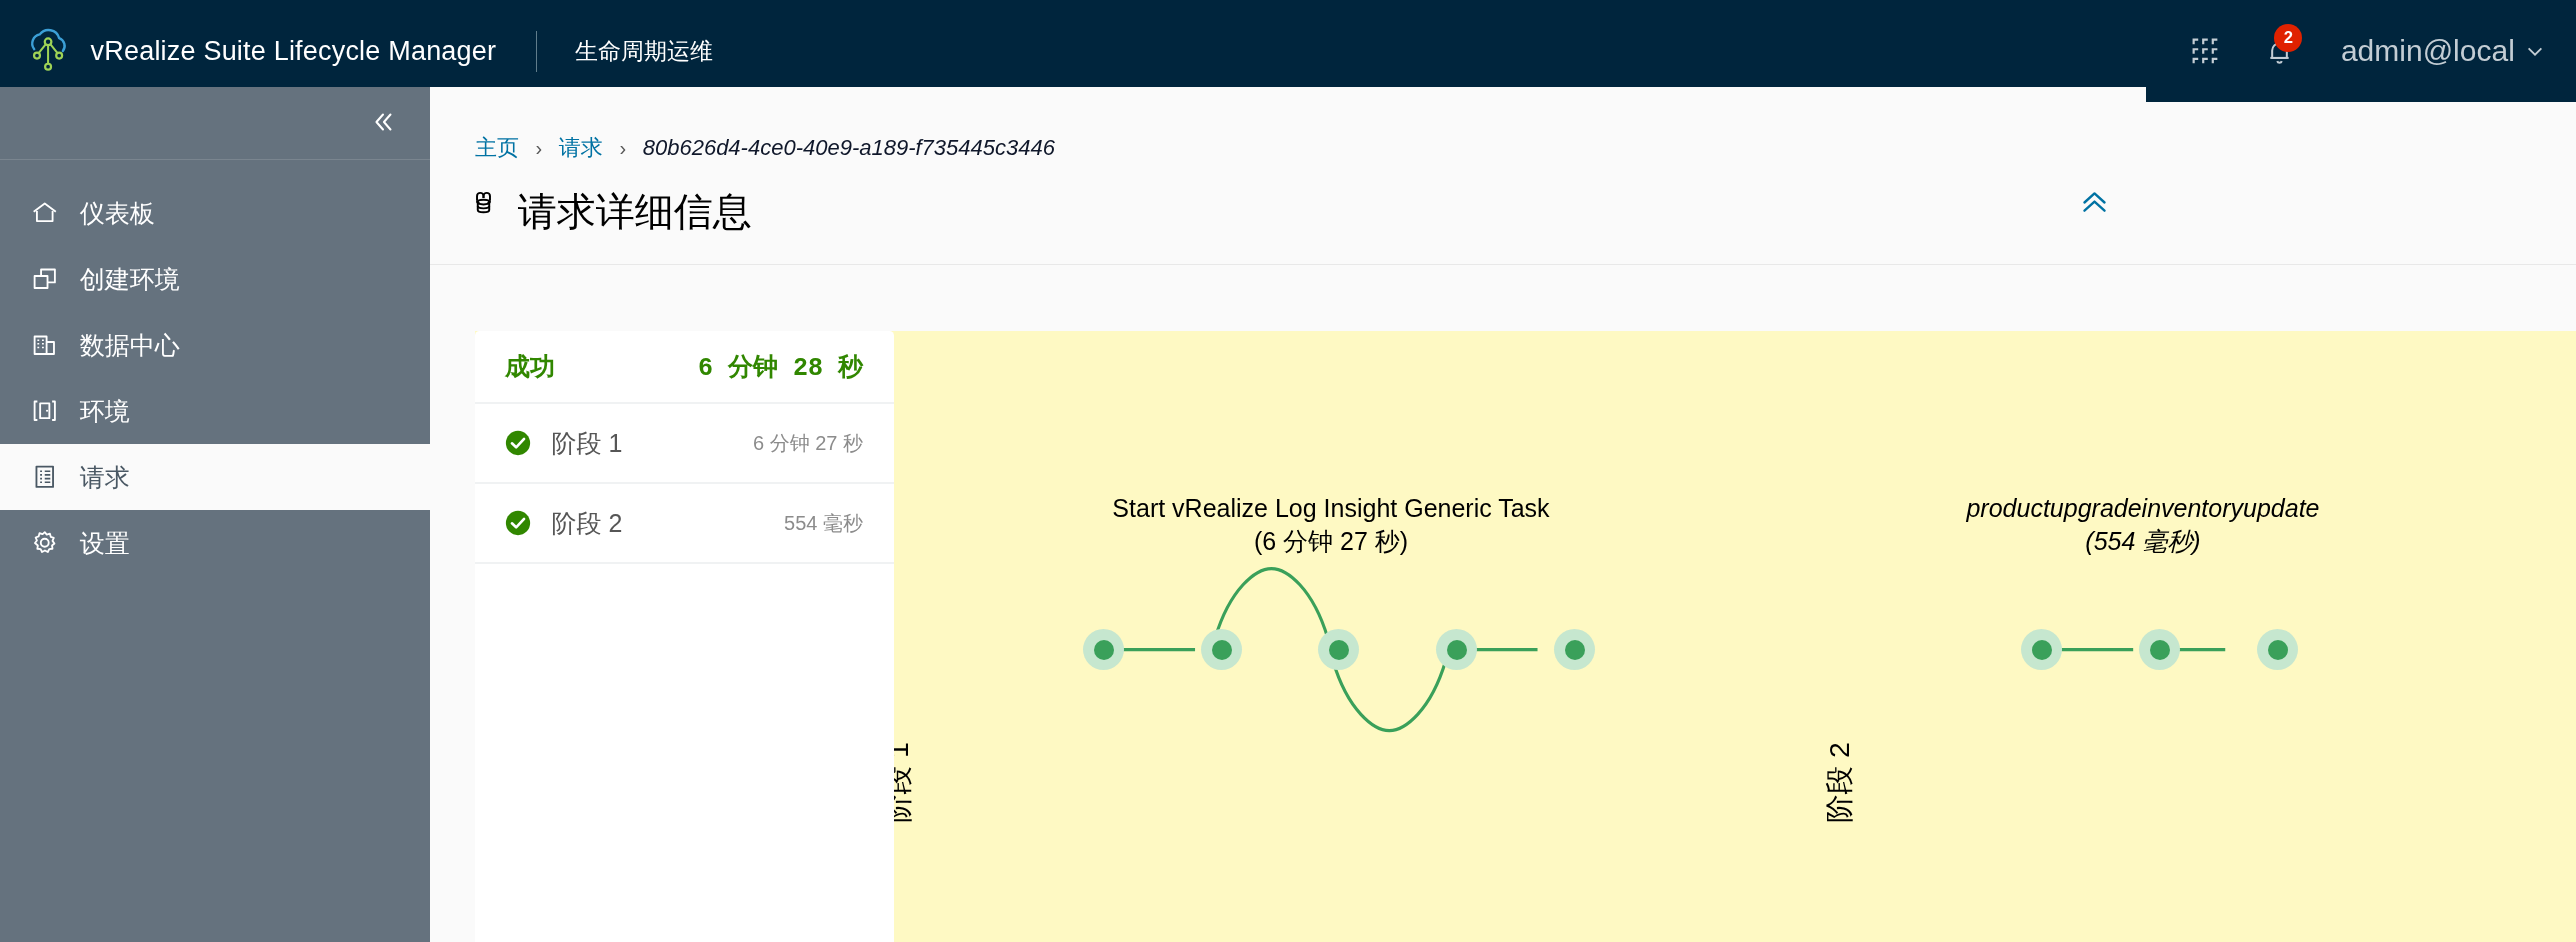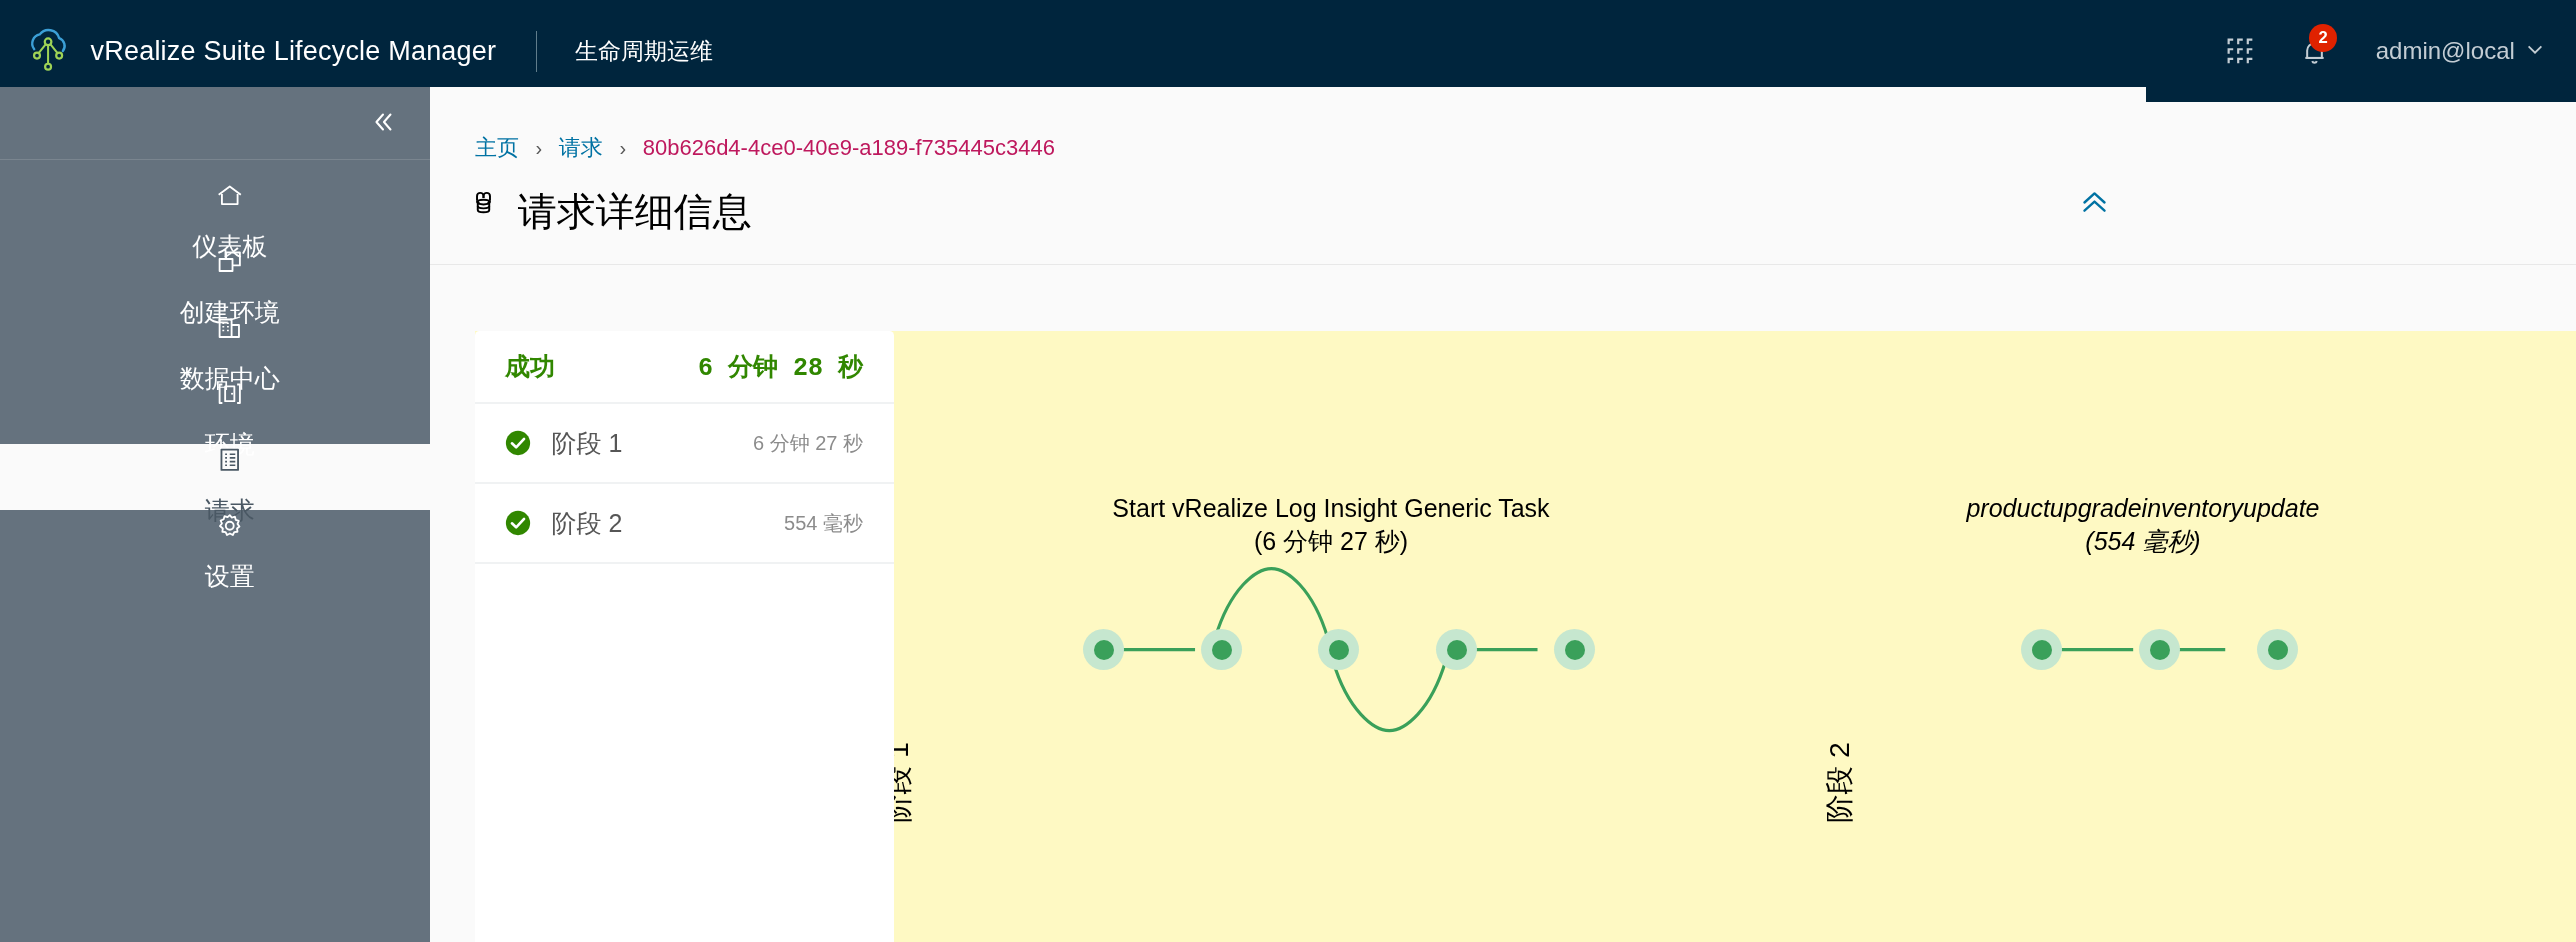--- a/index.html
+++ b/index.html
@@ -40,58 +40,58 @@
   .bell-badge {
     position: absolute; top: 16.6px; right: 14.7px;
     background: #e02200; color: #fff;
     min-width: 28px; height: 28px; border-radius: 14px;
     font-size: 16.6px; font-weight: 700;
     display: flex; align-items: center; justify-content: center;
     padding: 0 5.5px;
   }
   .user-menu {
     display: flex; align-items: center; gap: 10px;
-    color: #c3cdd4; font-size: 24px; padding: 0 9.2px 0 24px;
+    color: #c3cdd4; font-size: 30px; padding: 0 9.2px 0 24px;
     cursor: pointer; white-space: nowrap;
   }
 
   
   .sidebar {
     position: absolute; top: 87px; left: 0;
     width: 430px; height: 856px;
     background: #65727e;
   }
   .sidebar-top {
     height: 73px; display: flex; align-items: center; justify-content: flex-end;
     padding-right: 33px; border-bottom: 0.9px solid #7a858f;
     cursor: pointer;
   }
   .nav-list { padding-top: 20px; }
   .nav-item {
     height: 66px; display: flex; align-items: center;
     padding-left: 29.5px; gap: 19.3px; cursor: pointer;
-    color: #ffffff; font-size: 25px; flex-direction: column;
+    color: #ffffff; font-size: 25px;
   }
   .nav-item .nav-ico { width: 31px; height: 31px; display: flex; align-items: center; justify-content: center; flex: none; }
   .nav-item.active { background: #fafafa; color: #4a5864; }
   .nav-item.active .nav-ico svg { stroke: #4a5864; }
 
   
   .content {
     position: absolute; top: 87px; left: 430px;
     width: 1716px; height: 856px;
     background: #fafafa;
   }
   .breadcrumb {
     display: flex; align-items: center; gap: 0;
     padding: 46px 0 0 45px; font-size: 22px; color: #000;
   }
   .crumb-link { color: #0072a3; cursor: pointer; }
   .crumb-sep { color: #565656; margin: 0 16.6px; font-size: 20px; }
-  .crumb-current { color: #be185d; }
+  .crumb-current { color: #0f172a; font-style: italic; }
 
   .page-title-row {
     display: flex; align-items: flex-start; gap: 15.7px;
     padding: 22px 0 0 35px; position: relative;
   }
   .page-title { font-size: 39px; color: #000; font-weight: 400; }
   .collapse-all {
     position: absolute; right: 36px; top: 24px;
     cursor: pointer;
   }

